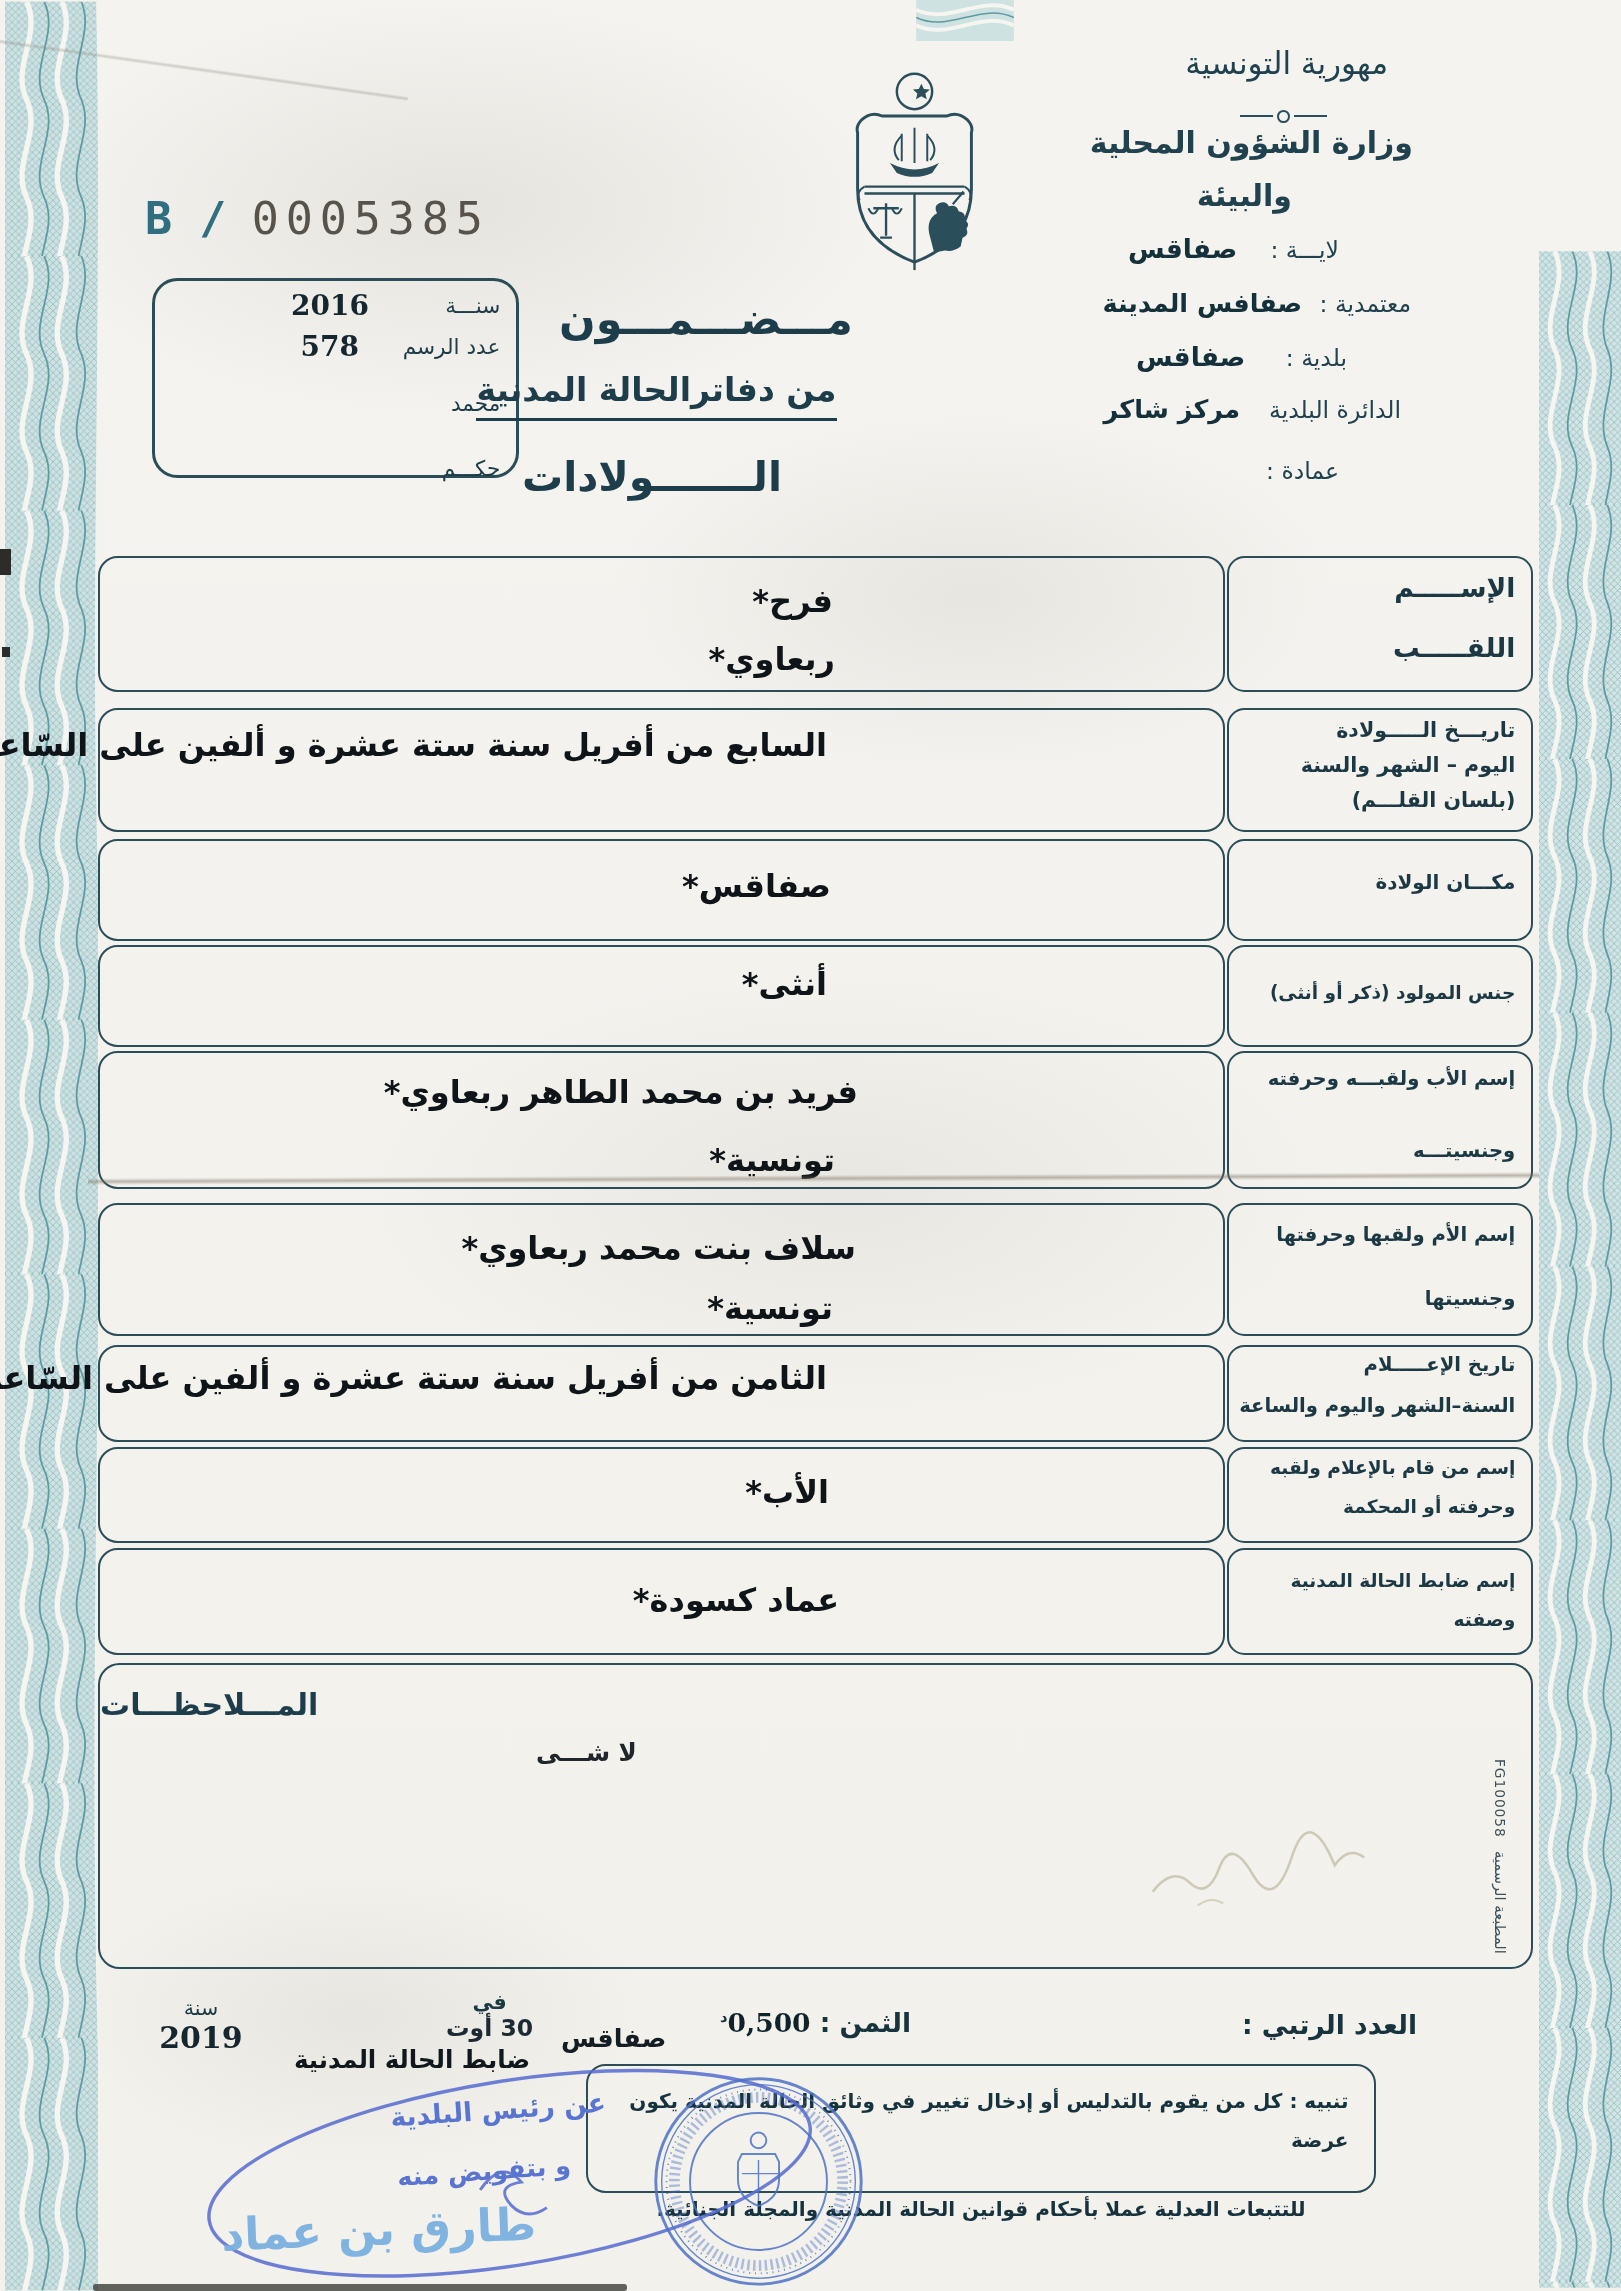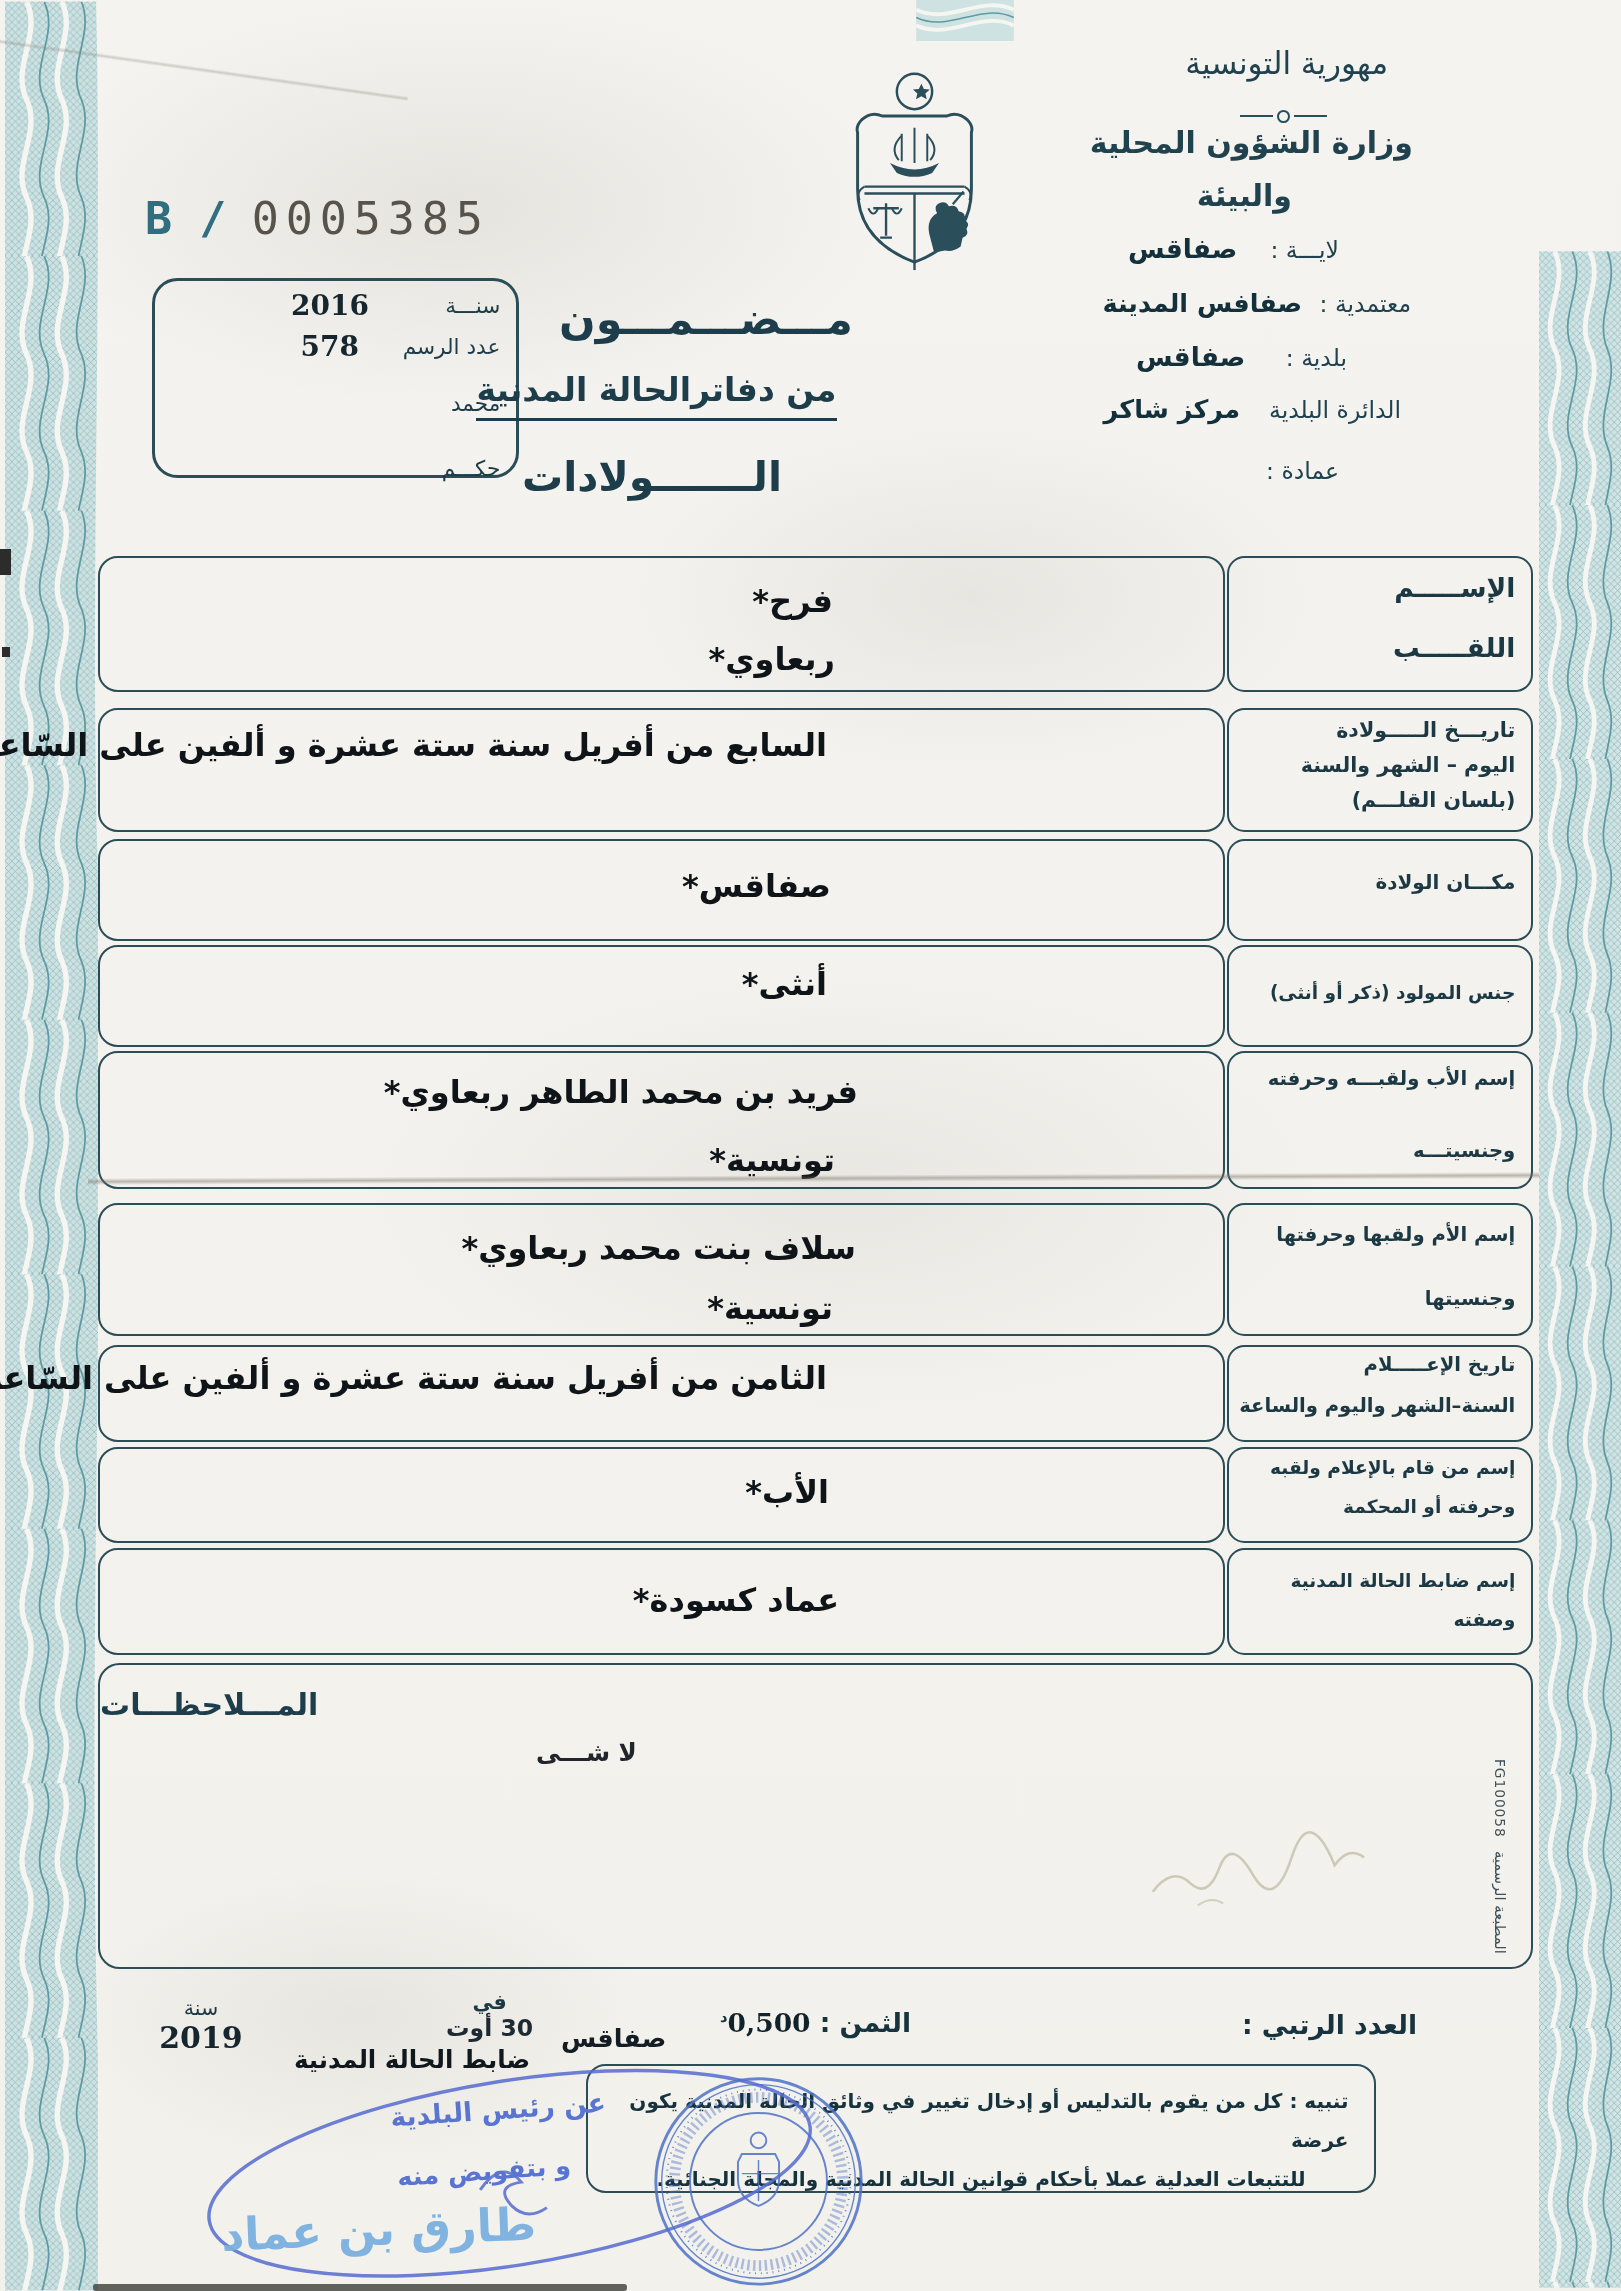--- a/index.html
+++ b/index.html
@@ -40,21 +40,21 @@
   .notes .nt{position:absolute;top:21.6px;left:0;width:100%;text-align:left;font-size:30px;font-weight:700;color:#1d3d4b;direction:rtl;}
   .notes .nv{position:absolute;top:73px;left:436px;font-size:24.5px;font-weight:700;color:#20262b;direction:rtl;}
   .printref{position:absolute;left:1509px;top:1759px;transform:rotate(90deg);transform-origin:0 0;white-space:nowrap;font-size:13.7px;color:#3e5059;letter-spacing:1px;}
   .printref .ar{font-size:14.7px;}
   
   .ordinal{position:absolute;right:204px;top:2009px;direction:rtl;font-size:26.5px;font-weight:600;color:#17333d;}
   .price{position:absolute;left:720px;top:2007px;direction:rtl;font-size:26.5px;font-weight:600;color:#17333d;white-space:nowrap;}
   .price .pnum{font-family:"DejaVu Serif",serif;font-weight:700;color:#10232b;}
   .price sup{font-size:14.7px;}
   .warnbox{position:absolute;left:586px;top:2064px;width:790px;height:129px;border:2.9px solid #2b4d58;border-radius:19.6px;direction:rtl;font-size:20px;font-weight:600;color:#15323d;padding:15.7px 25.5px 0 25.5px;box-sizing:border-box;line-height:1.95;}
-  .warnbox .w2{text-align:center;}
+  .warnbox .w2{text-align:center;margin-top:30px;}
   .yearblk{position:absolute;left:147px;top:1996px;width:108px;text-align:center;direction:rtl;}
   .yearblk .yl{font-size:20.6px;color:#1b3843;}
   .yearblk .yv{font-family:"DejaVu Serif",serif;font-size:30px;font-weight:700;color:#16262e;}
   .inblk{position:absolute;left:446px;top:1990px;direction:rtl;text-align:center;}
   .inblk .il{font-size:20.6px;font-weight:600;color:#1b3843;}
   .inblk .ds{font-size:23.5px;font-weight:700;color:#1d2a33;}
   .placeblk{position:absolute;left:561px;top:2023px;font-size:25.5px;font-weight:700;color:#141d23;direction:rtl;}
   .officer{position:absolute;left:294px;top:2045px;font-size:24.5px;font-weight:700;color:#10181d;direction:rtl;white-space:nowrap;}
   .stampline{position:absolute;direction:rtl;white-space:nowrap;color:#5a74d2;font-weight:700;transform:rotate(-4deg);}
   .sig-name{position:absolute;left:221px;top:2203px;font-size:45px;font-weight:700;color:#7cb0e0;direction:rtl;letter-spacing:9.8px;transform:rotate(-2deg);white-space:nowrap;opacity:.95;}

